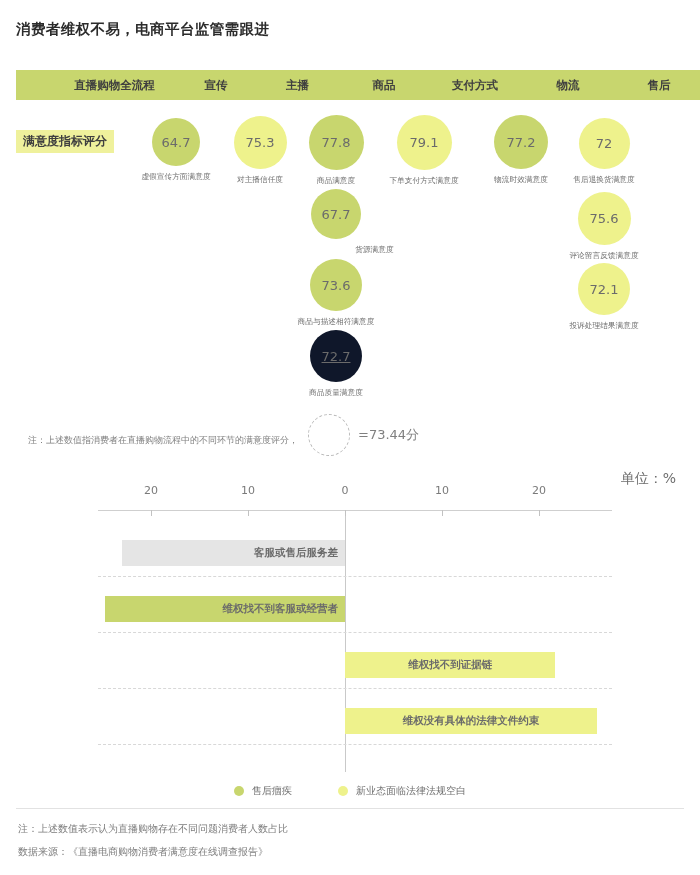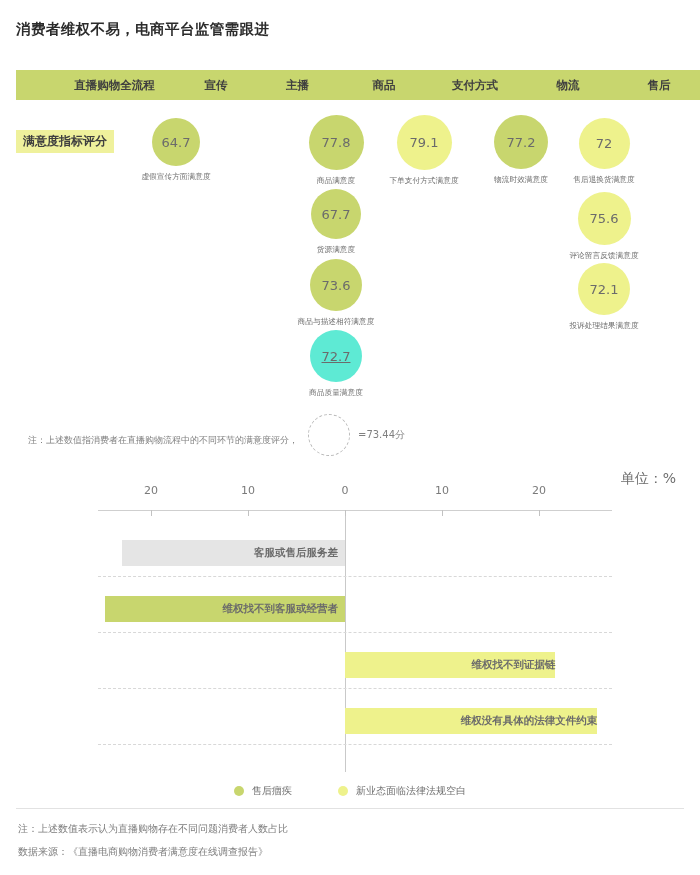--- a/index.html
+++ b/index.html
@@ -102,21 +102,21 @@
     color: #808080;
   }
   .note-ref .note-text { white-space: nowrap; margin-top: 11px; }
   .ref-circle {
     width: 40px;
     height: 40px;
     border: 1.4px dashed #b8b8b8;
     border-radius: 50%;
     margin: 0 8px 0 10px;
   }
-  .ref-value { white-space: nowrap; font-size: 10px; color: #808080; }
+  .ref-value { white-space: nowrap; font-size: 13px; color: #808080; }
 
   
   .chart {
     position: absolute;
     left: 0;
     top: 462px;
     width: 700px;
     height: 330px;
   }
   .unit-label {
@@ -177,21 +177,21 @@
     align-items: center;
   }
   .bar.left {
     background: #c8d66e;
     justify-content: flex-end;
     padding-right: 7px;
     box-sizing: border-box;
   }
   .bar.right {
     background: #eef28c;
-    justify-content: flex-end;
+    justify-content: center;
     box-sizing: border-box;
   }
   .bar-label {
     font-size: 10.5px;
     font-weight: bold;
     color: #6b6b6b;
     white-space: nowrap;
   }
 
   
@@ -255,34 +255,38 @@
   <div class="cell" style="width:90px;">售后</div>
 </div>
 
 <div class="row-label">满意度指标评分</div>
 
 <div class="bubble-layer" id="bubble-layer">
     <div class="bubble-group" style="left: 116px; top: 118px; width: 120px;">
       <div class="bubble" style="width: 48px; height: 48px; background: rgb(200, 214, 110);">64.7</div>
       <div class="bubble-caption">虚假宣传方面满意度</div>
     </div>
+    <div class="bubble-group" style="left: 200px; top: 116px; width: 120px;">
+      <div class="bubble" style="width: 53px; height: 53px; background: rgb(238, 242, 140);">75.3</div>
+      <div class="bubble-caption">对主播信任度</div>
+    </div>
     <div class="bubble-group" style="left: 276px; top: 115px; width: 120px;">
       <div class="bubble" style="width: 55px; height: 55px; background: rgb(200, 214, 110);">77.8</div>
       <div class="bubble-caption">商品满意度</div>
     </div>
-    <div class="bubble-group" style="left: 276px; top: 189px; width: 120px;">
+    <div class="bubble-group" style="left: 276px; top: 189px; width: 120px; text-align: right;">
       <div class="bubble" style="width: 50px; height: 50px; background: rgb(200, 214, 110);">67.7</div>
       <div class="bubble-caption">货源满意度</div>
     </div>
     <div class="bubble-group" style="left: 276px; top: 259px; width: 120px;">
       <div class="bubble" style="width: 52px; height: 52px; background: rgb(200, 214, 110);">73.6</div>
       <div class="bubble-caption">商品与描述相符满意度</div>
     </div>
     <div class="bubble-group" style="left: 276px; top: 330px; width: 120px;">
-      <div class="bubble" style="width: 52px; height: 52px; background: #5eead4; text-decoration: underline;">72.7</div>
+      <div class="bubble" style="width: 52px; height: 52px; background: #0f172a; text-decoration: underline;">72.7</div>
       <div class="bubble-caption">商品质量满意度</div>
     </div>
     <div class="bubble-group" style="left: 364px; top: 115px; width: 120px;">
       <div class="bubble" style="width: 55px; height: 55px; background: rgb(238, 242, 140);">79.1</div>
       <div class="bubble-caption">下单支付方式满意度</div>
     </div>
     <div class="bubble-group" style="left: 461px; top: 115px; width: 120px;">
       <div class="bubble" style="width: 54px; height: 54px; background: rgb(200, 214, 110);">77.2</div>
       <div class="bubble-caption">物流时效满意度</div>
     </div>

